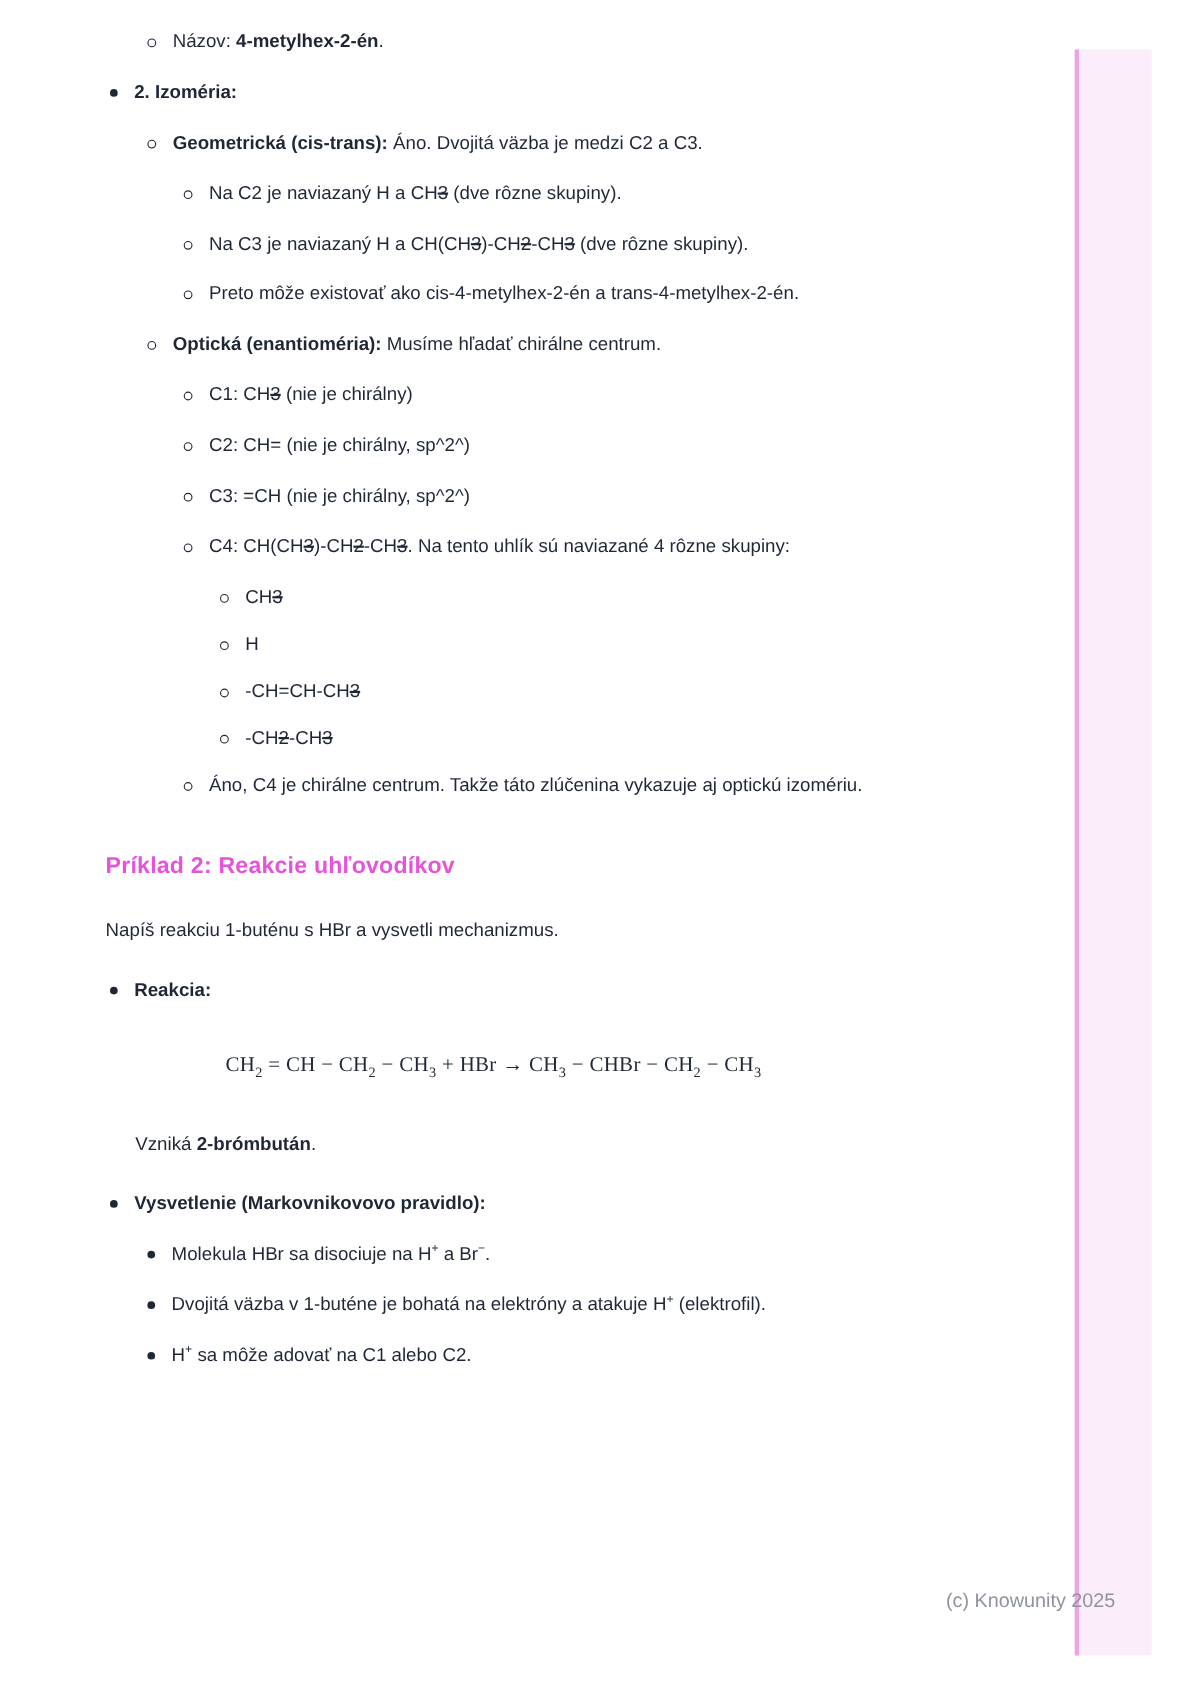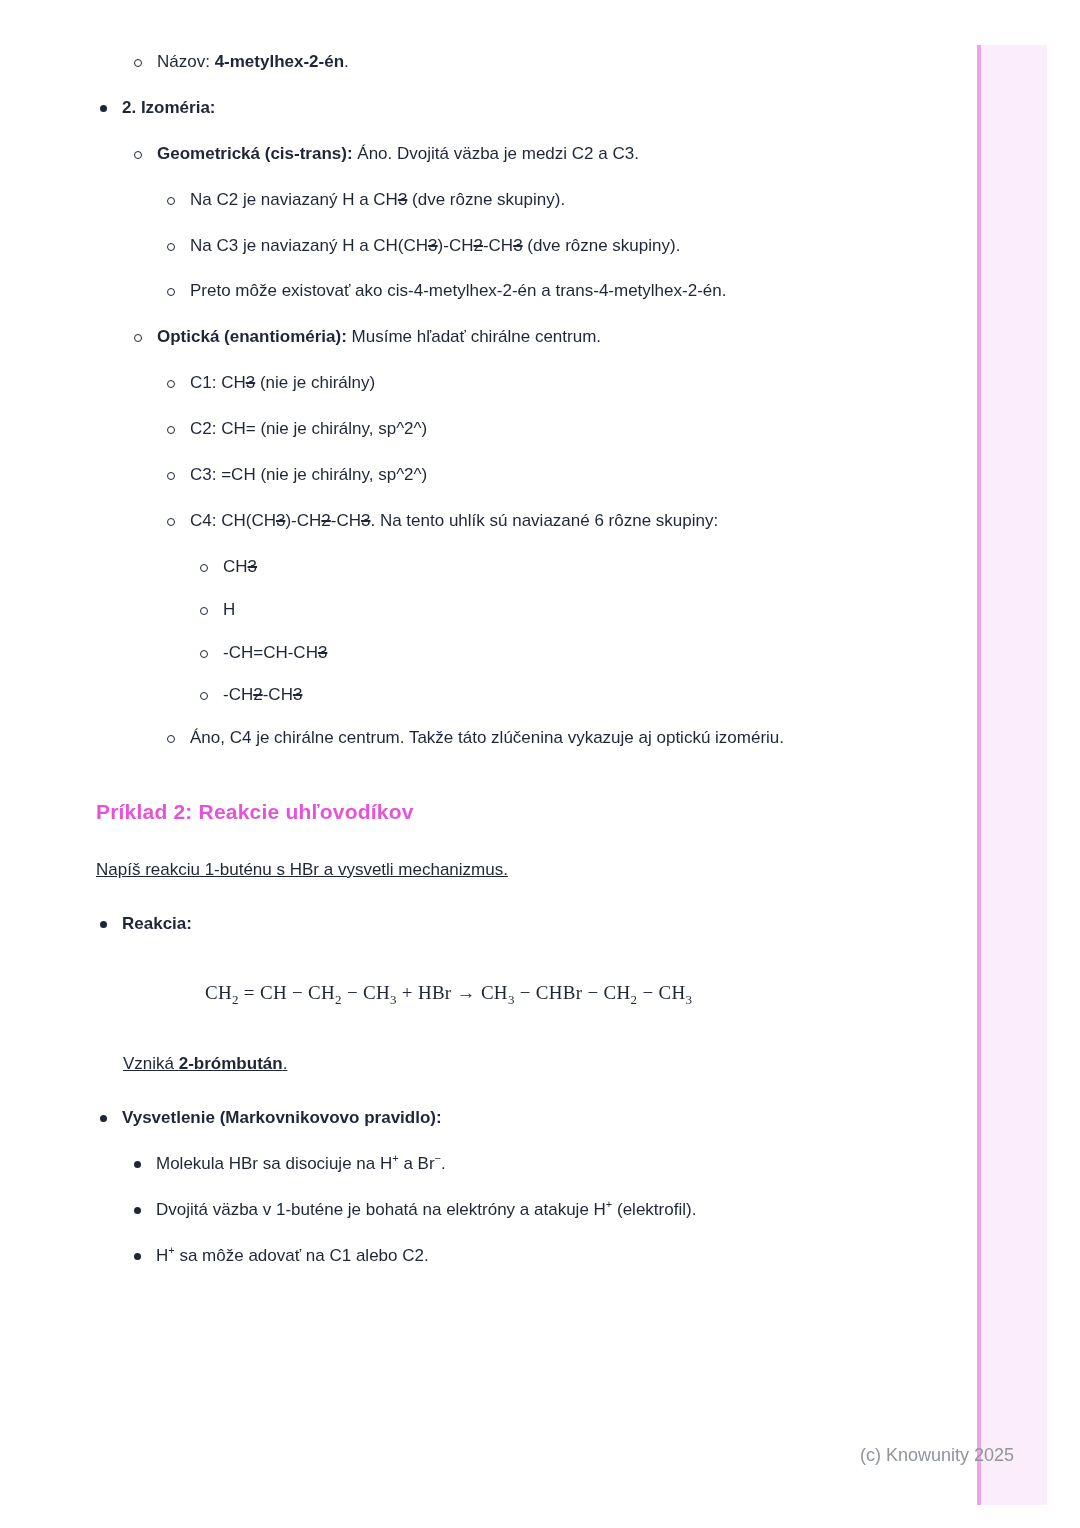--- a/index.html
+++ b/index.html
@@ -14,39 +14,39 @@
     width:1080px;height:1528px;position:relative;overflow:hidden;
     background:#ffffff;color:var(--text);
     font-family:"Liberation Sans","DejaVu Sans",sans-serif;
     font-size:17px;line-height:1.7;
   }
   .page{position:absolute;inset:0;}
   .right-band{
     position:absolute;top:45px;right:33px;width:66px;height:1460px;
     background:var(--band);border-left:4px solid var(--line);
   }
-  #content{position:relative;padding-top:48px;width:935px;}
+  #content{position:relative;padding-top:24px;width:935px;}
   .li{display:flex;margin-bottom:17px;}
   .li .marker{flex:none;width:7px;height:7px;border-radius:50%;margin-top:11px;margin-right:15px;}
   .marker.disc{background:var(--text);}
   .marker.circle{width:6px;height:6px;border:1.5px solid var(--text);background:transparent;}
   .li-text{flex:1;min-width:0;}
   .level1{margin-left:100px;}
   .level2{margin-left:134px;}
   .level3{margin-left:167px;}
   .level4{margin-left:200px;margin-bottom:14px;}
   .b{font-weight:700;}
   .i{}
   .strike{text-decoration:line-through;text-decoration-thickness:1.5px;}
   sup{font-size:11px;line-height:0;}
   .doc-h2{
     margin:46px 0 30px 96px;font-size:21px;line-height:1.25;
     font-weight:700;color:var(--accent);letter-spacing:.2px;
   }
-  .doc-p{margin:0 0 26px 96px;text-decoration:underline;}
+  .doc-p{margin:0 0 26px 96px;}
   .doc-p.indent1{margin-left:123px;}
   .formula{
     margin:38px 0 40px 205px;
     font-family:Liberation Serif, serif;
     font-size:19px;letter-spacing:.3px;
   }
   .formula sub{font-size:13px;line-height:0;}
   .footer{
     position:absolute;top:1440px;right:66px;
     font-size:18px;color:var(--muted);
@@ -93,21 +93,21 @@
       <div class="li level3">
         <span class="marker circle"></span>
         <span class="li-text"><span>C2: CH= (nie je chirálny, sp^2^)</span></span>
       </div>
       <div class="li level3">
         <span class="marker circle"></span>
         <span class="li-text"><span>C3: =CH (nie je chirálny, sp^2^)</span></span>
       </div>
       <div class="li level3">
         <span class="marker circle"></span>
-        <span class="li-text"><span>C4: CH(CH</span><span class="strike">3</span><span>)-CH</span><span class="strike">2</span><span>-CH</span><span class="strike">3</span><span>. Na tento uhlík sú naviazané 6 rôzne skupiny:</span></span>
+        <span class="li-text"><span>C4: CH(CH</span><span class="strike">3</span><span>)-CH</span><span class="strike">2</span><span>-CH</span><span class="strike">3</span><span>. Na tento uhlík sú naviazané 4 rôzne skupiny:</span></span>
       </div>
       <div class="li level4">
         <span class="marker circle"></span>
         <span class="li-text"><span>CH</span><span class="strike">3</span></span>
       </div>
       <div class="li level4">
         <span class="marker circle"></span>
         <span class="li-text"><span>H</span></span>
       </div>
       <div class="li level4">

